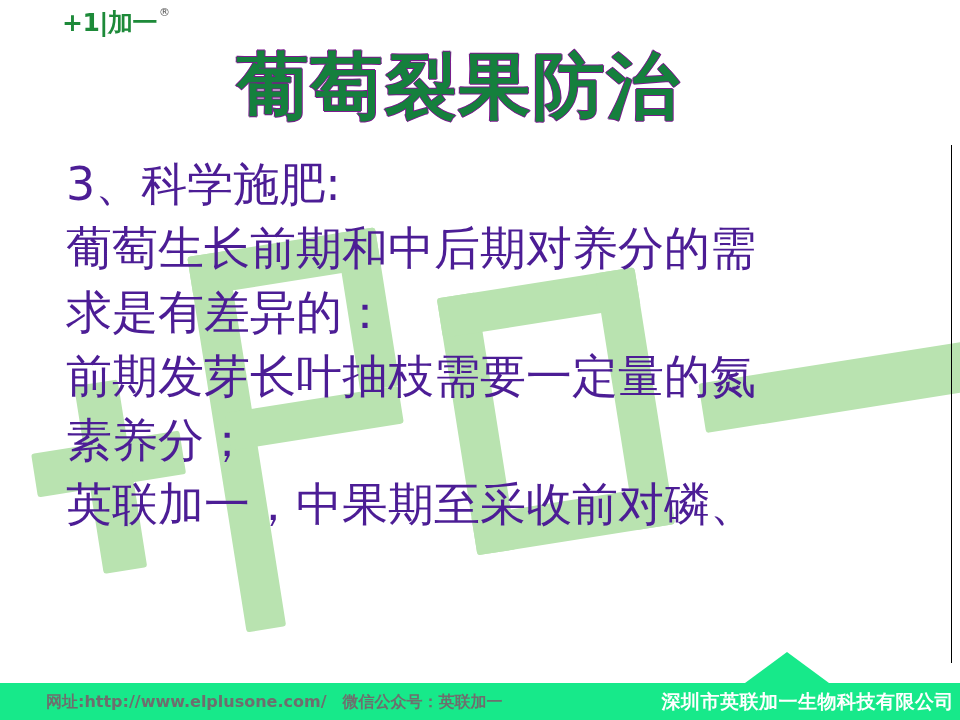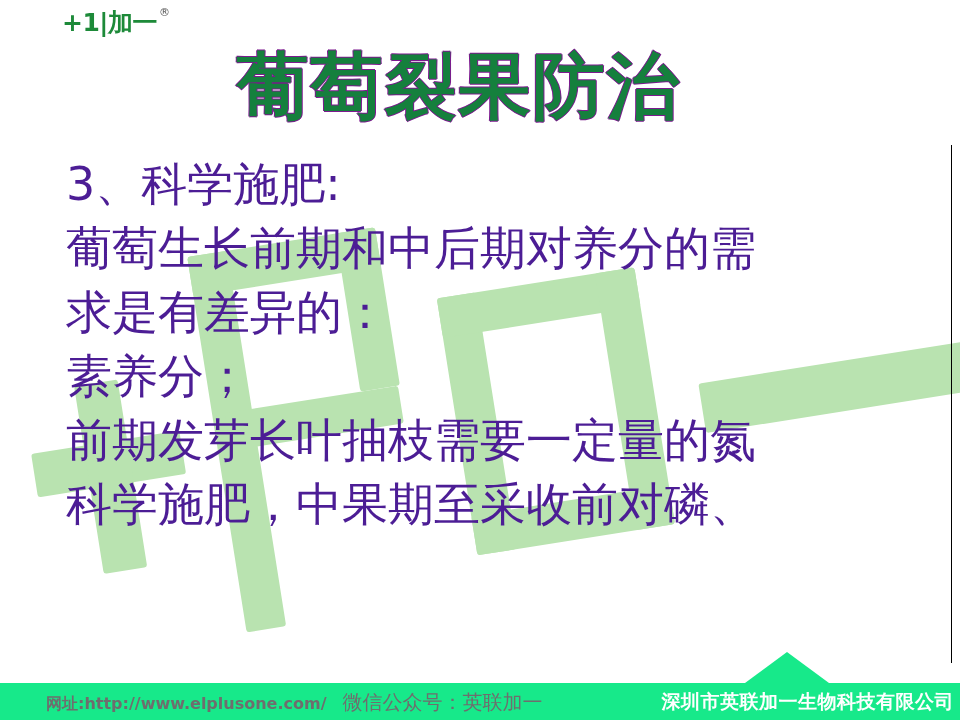--- a/index.html
+++ b/index.html
@@ -149,22 +149,22 @@
     color: #6e6e6e;
     font-family: "DejaVu Sans", "Liberation Sans", sans-serif;
     font-size: 16px;
     font-weight: 700;
     text-decoration: none;
     margin-left: 40px;
   }
   .footer-wechat {
     color: #6e6e6e;
     font-family: "DejaVu Sans", "Liberation Sans", sans-serif;
-    font-size: 20px;
-    font-weight: 400;
+    font-size: 16px;
+    font-weight: 700;
   }
   .footer-company {
     position: absolute;
     right: 6px;
     top: 50%;
     transform: translateY(-50%);
     color: #ffffff;
     font-family: "DejaVu Sans", "Liberation Sans", sans-serif;
     font-size: 19px;
     font-weight: 700;
@@ -203,23 +203,23 @@
     <span class="logo-text">+1|加一</span>
     <span class="logo-reg">®</span>
   </div>
 
   <div class="title">葡萄裂果防治</div>
 
   <div class="body-copy">
     <p>3、科学施肥:</p>
     <p>葡萄生长前期和中后期对养分的需</p>
     <p>求是有差异的：</p>
+    <p>前期发芽长叶抽枝需要一定量的氮</p>
     <p>素养分；</p>
-    <p>前期发芽长叶抽枝需要一定量的氮</p>
-    <p>科学施肥，中果期至采收前对磷、</p>
+    <p>英联加一，中果期至采收前对磷、</p>
   </div>
 
   <div class="right-rule"></div>
 
   <div class="footer-peak"></div>
 
   <div class="footer">
     <div class="footer-left">
       <span class="footer-url">网址:http://www.elplusone.com/</span>
       <span class="footer-wechat">微信公众号：英联加一</span>

